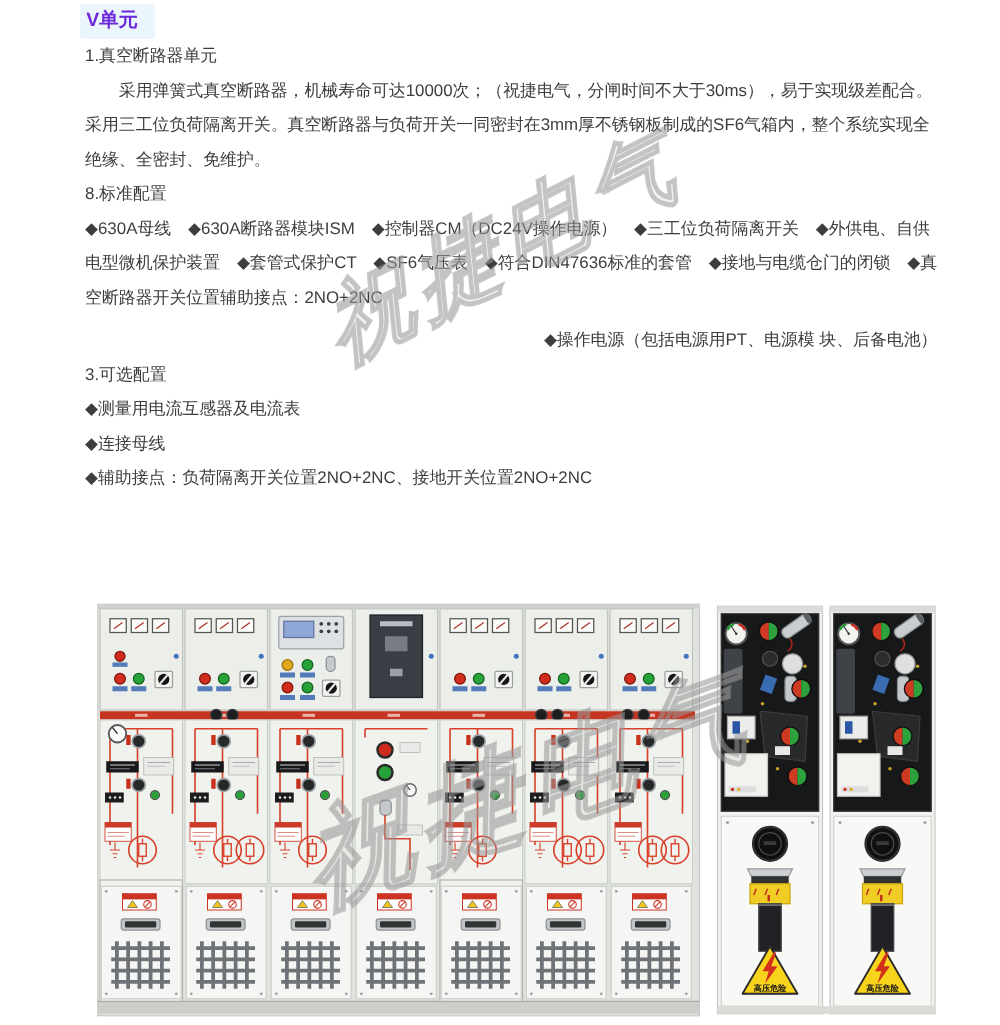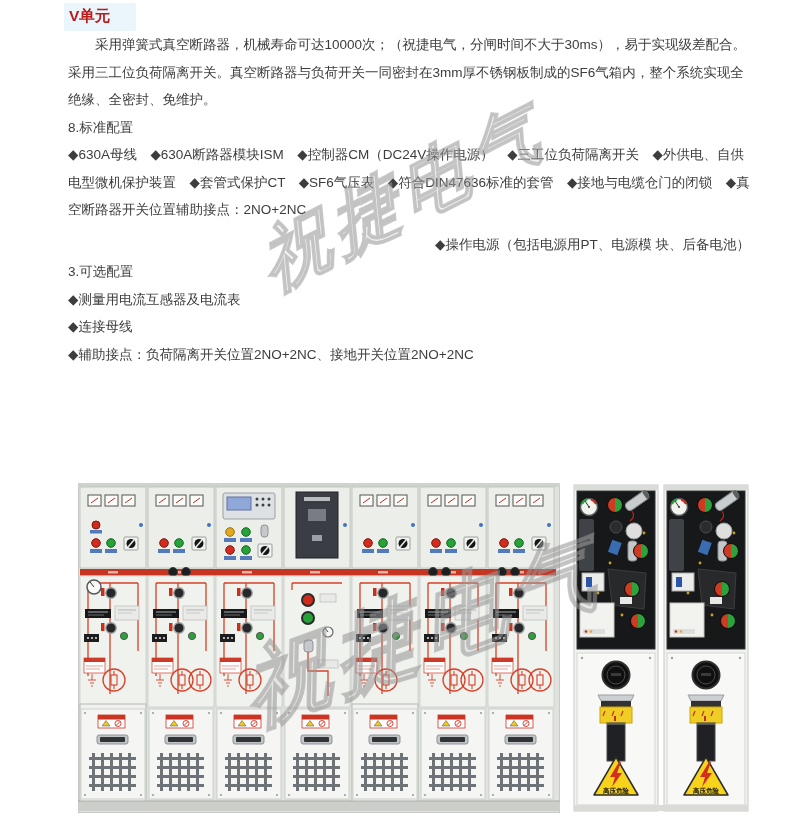--- a/index.html
+++ b/index.html
@@ -1,39 +1,40 @@
 <!DOCTYPE html>
 <html><head>
 <meta charset="utf-8">
 <style>
   html,body{margin:0;padding:0;background:#ffffff;}
   .page{position:relative;width:800px;height:820px;background:#fff;overflow:hidden;
         font-family:"Liberation Sans","DejaVu Sans",sans-serif;}
   .doc-title{position:absolute;left:64px;top:3px;font-size:15.5px;font-weight:bold;
-        color:#b91c1c;background:#eaf5fc;padding:3px 26px 4px 5px;border-radius:2px;z-index:1;}
+        color:#6d28d9;background:#eaf5fc;padding:3px 14px 4px 5px;border-radius:2px;z-index:1;}
   .body-text{position:absolute;left:68px;top:31px;width:682px;color:#3d3d3d;
         font-size:13.5px;z-index:1;}
   .body-text p{margin:0;line-height:27.5px;}
   .indent{text-indent:2em;}
   .gap-top{margin-top:7px !important;text-align:right;}
   .photos{position:absolute;left:78px;top:483px;display:flex;gap:12px;z-index:0;}
   .watermark{position:absolute;z-index:5;pointer-events:none;white-space:nowrap;
         font-weight:bold;letter-spacing:8px;font-style:italic;
         color:rgba(170,170,170,0.16);-webkit-text-stroke:1.6px rgba(150,150,150,0.5);}
   .wm1{left:248px;top:150px;font-size:70px;transform:rotate(-27deg) skewX(-8deg);}
   .wm2{left:236px;top:572px;font-size:86px;transform:rotate(-20deg) skewX(-8deg);}
 </style>
 </head>
 <body>
 
 <div class="page">
 
   <div class="doc-title">V单元</div>
 
   <div class="body-text">
+    <p>1.真空断路器单元</p>
     <p class="indent">采用弹簧式真空断路器，机械寿命可达10000次；（祝捷电气，分闸时间不大于30ms），易于实现级差配合。采用三工位负荷隔离开关。真空断路器与负荷开关一同密封在3mm厚不锈钢板制成的SF6气箱内，整个系统实现全绝缘、全密封、免维护。</p>
     <p>8.标准配置</p>
     <p>◆630A母线　◆630A断路器模块ISM　◆控制器CM（DC24V操作电源）　◆三工位负荷隔离开关　◆外供电、自供电型微机保护装置　◆套管式保护CT　◆SF6气压表　◆符合DIN47636标准的套管　◆接地与电缆仓门的闭锁　◆真空断路器开关位置辅助接点：2NO+2NC</p>
     <p class="gap-top">◆操作电源（包括电源用PT、电源模 块、后备电池）</p>
     <p>3.可选配置</p>
     <p>◆测量用电流互感器及电流表</p>
     <p>◆连接母线</p>
     <p>◆辅助接点：负荷隔离开关位置2NO+2NC、接地开关位置2NO+2NC</p>
   </div>
 

